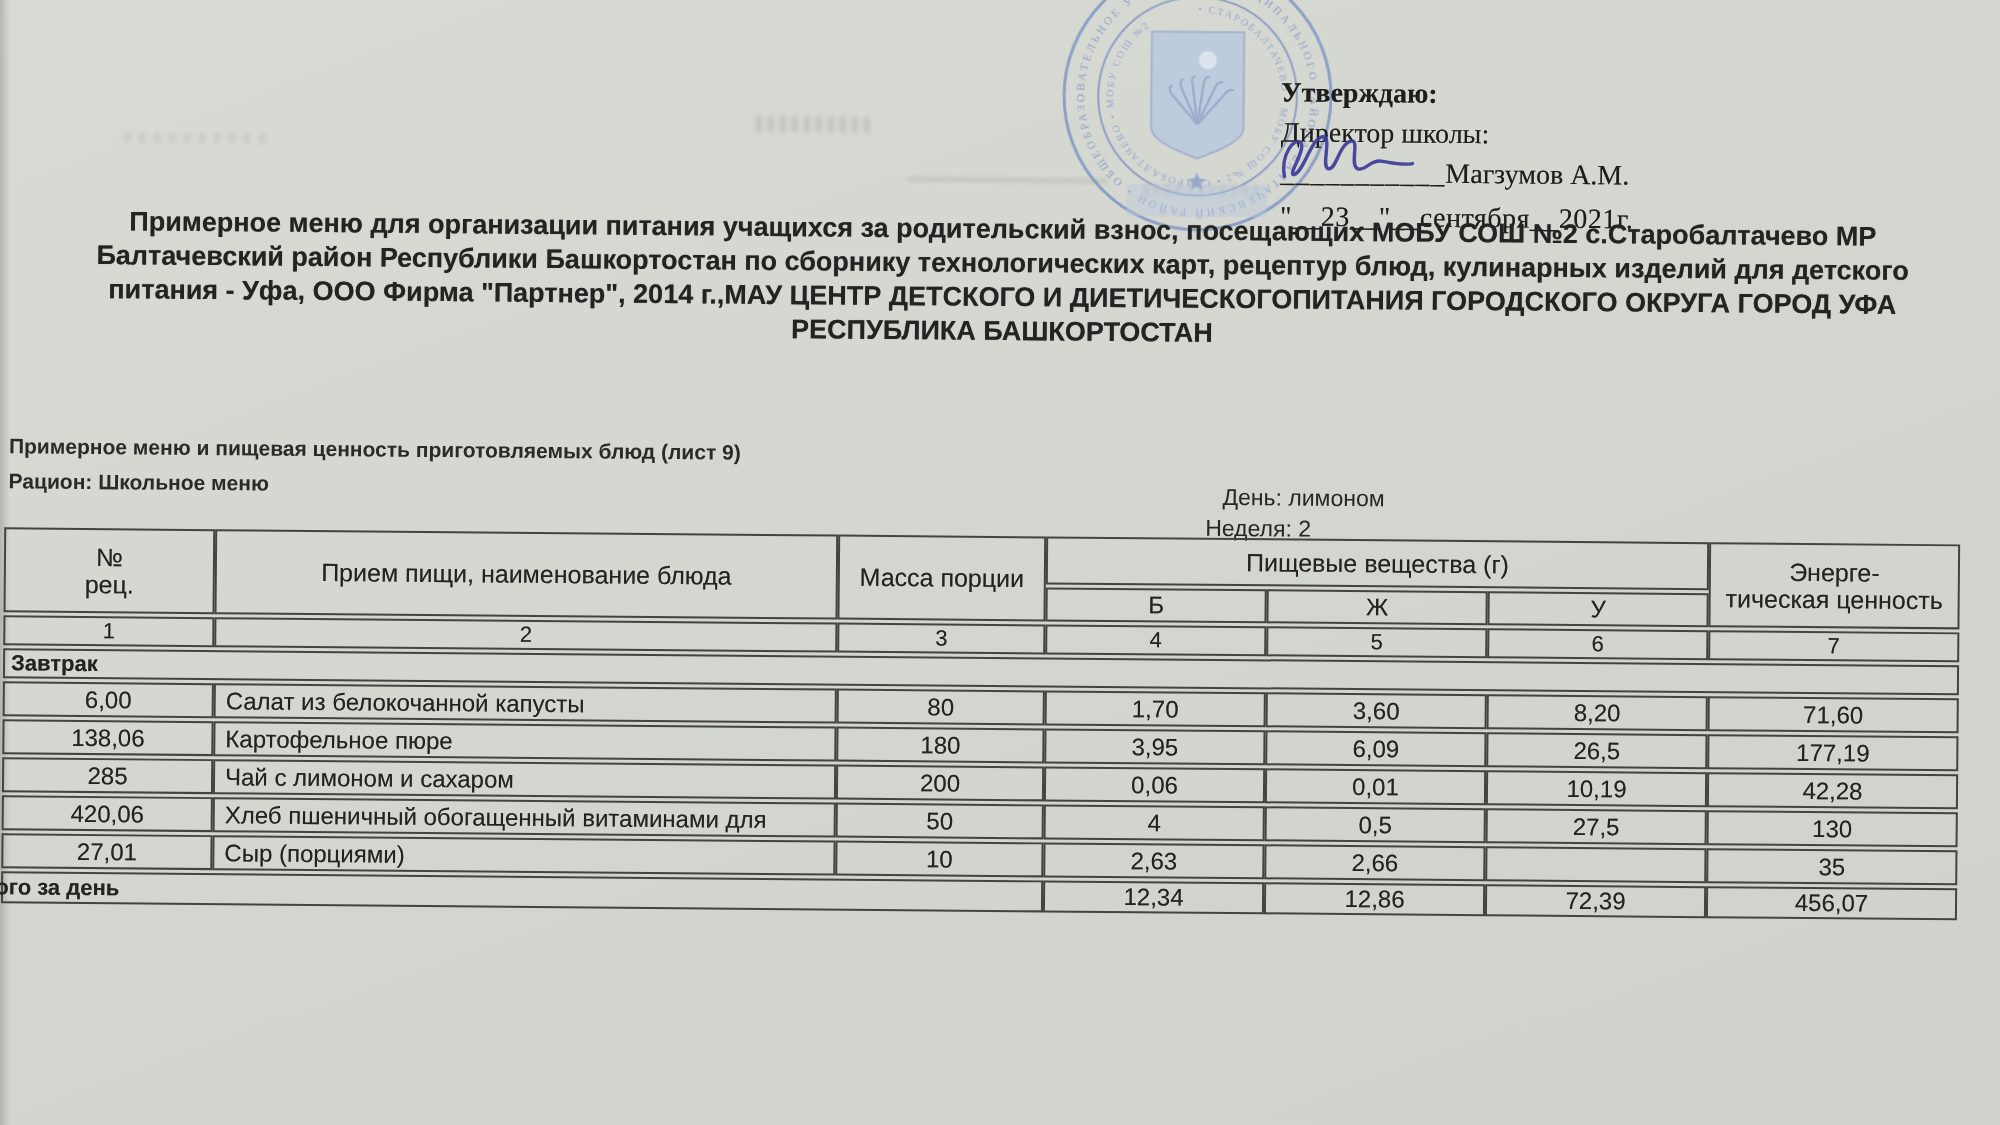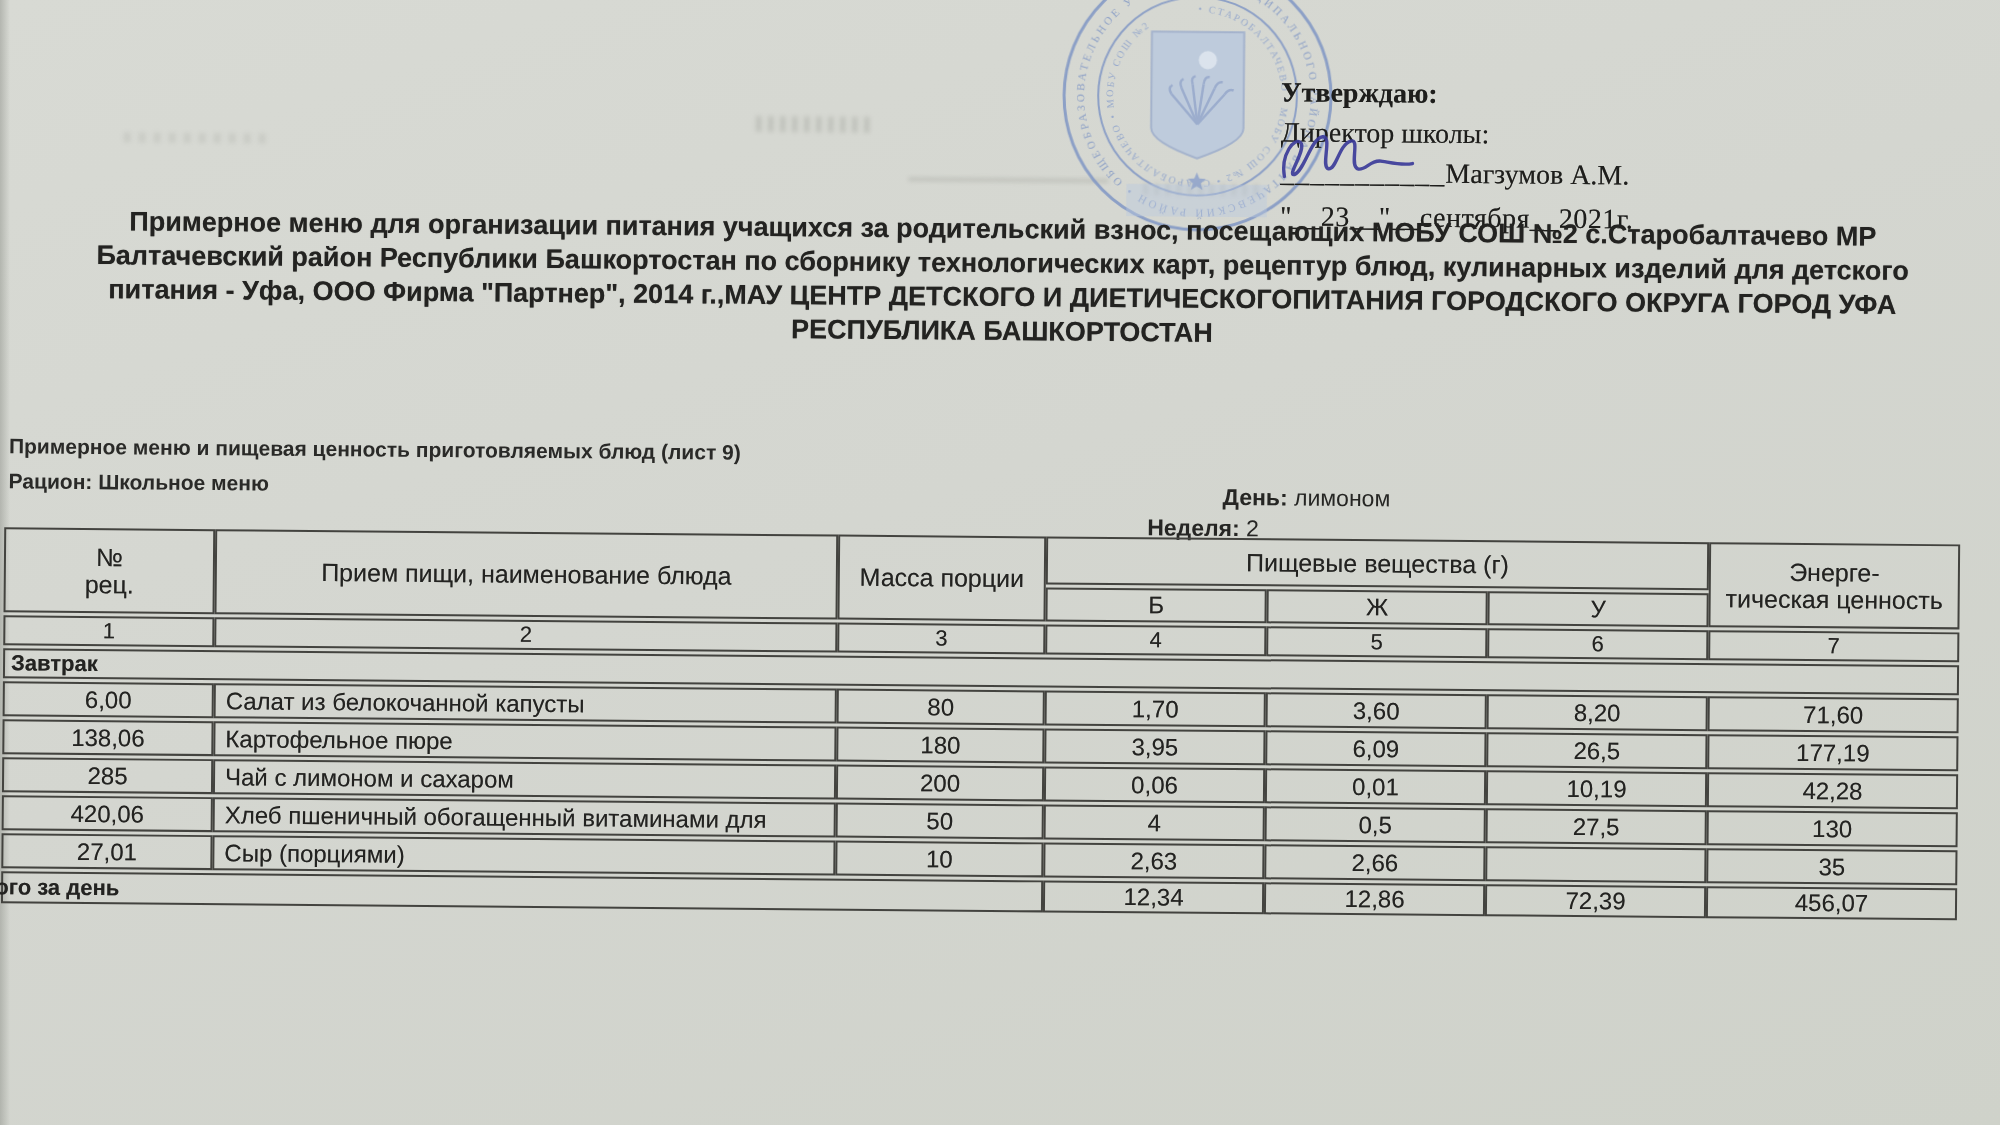--- a/index.html
+++ b/index.html
@@ -52,22 +52,22 @@
   .doc-title{
     position:absolute;left:25px;top:212px;width:1950px;
     font-weight:bold;font-size:27px;line-height:34px;text-align:center;color:#232321;
     text-shadow:0 0 .7px rgba(35,35,33,.55);
   }
 
   
   .subtitle{position:absolute;left:8px;top:443px;font-weight:bold;font-size:21px;color:#2a2a28;}
   .ration{position:absolute;left:8px;top:478px;font-weight:bold;font-size:21px;color:#2a2a28;}
   .day-line{position:absolute;left:1222px;top:482px;font-size:23px;}
-  .week-line{position:absolute;left:1147px;top:513px;font-size:23px;text-align:right;}
-  .day-line b,.week-line b{font-weight:bold;}
+  .week-line{position:absolute;left:1205px;top:513px;font-size:23px;text-align:right;}
+  .day-line b,.week-line b{font-weight:normal;}
 
   
   .menu-table{
     position:absolute;left:4px;top:533px;
     border-collapse:separate;border-spacing:0 3px;
     font-size:24px;color:#232321;
     text-shadow:0 0 .5px rgba(35,35,33,.5);
   }
   .menu-table td{
     border:2px solid #43433f;background:transparent;

